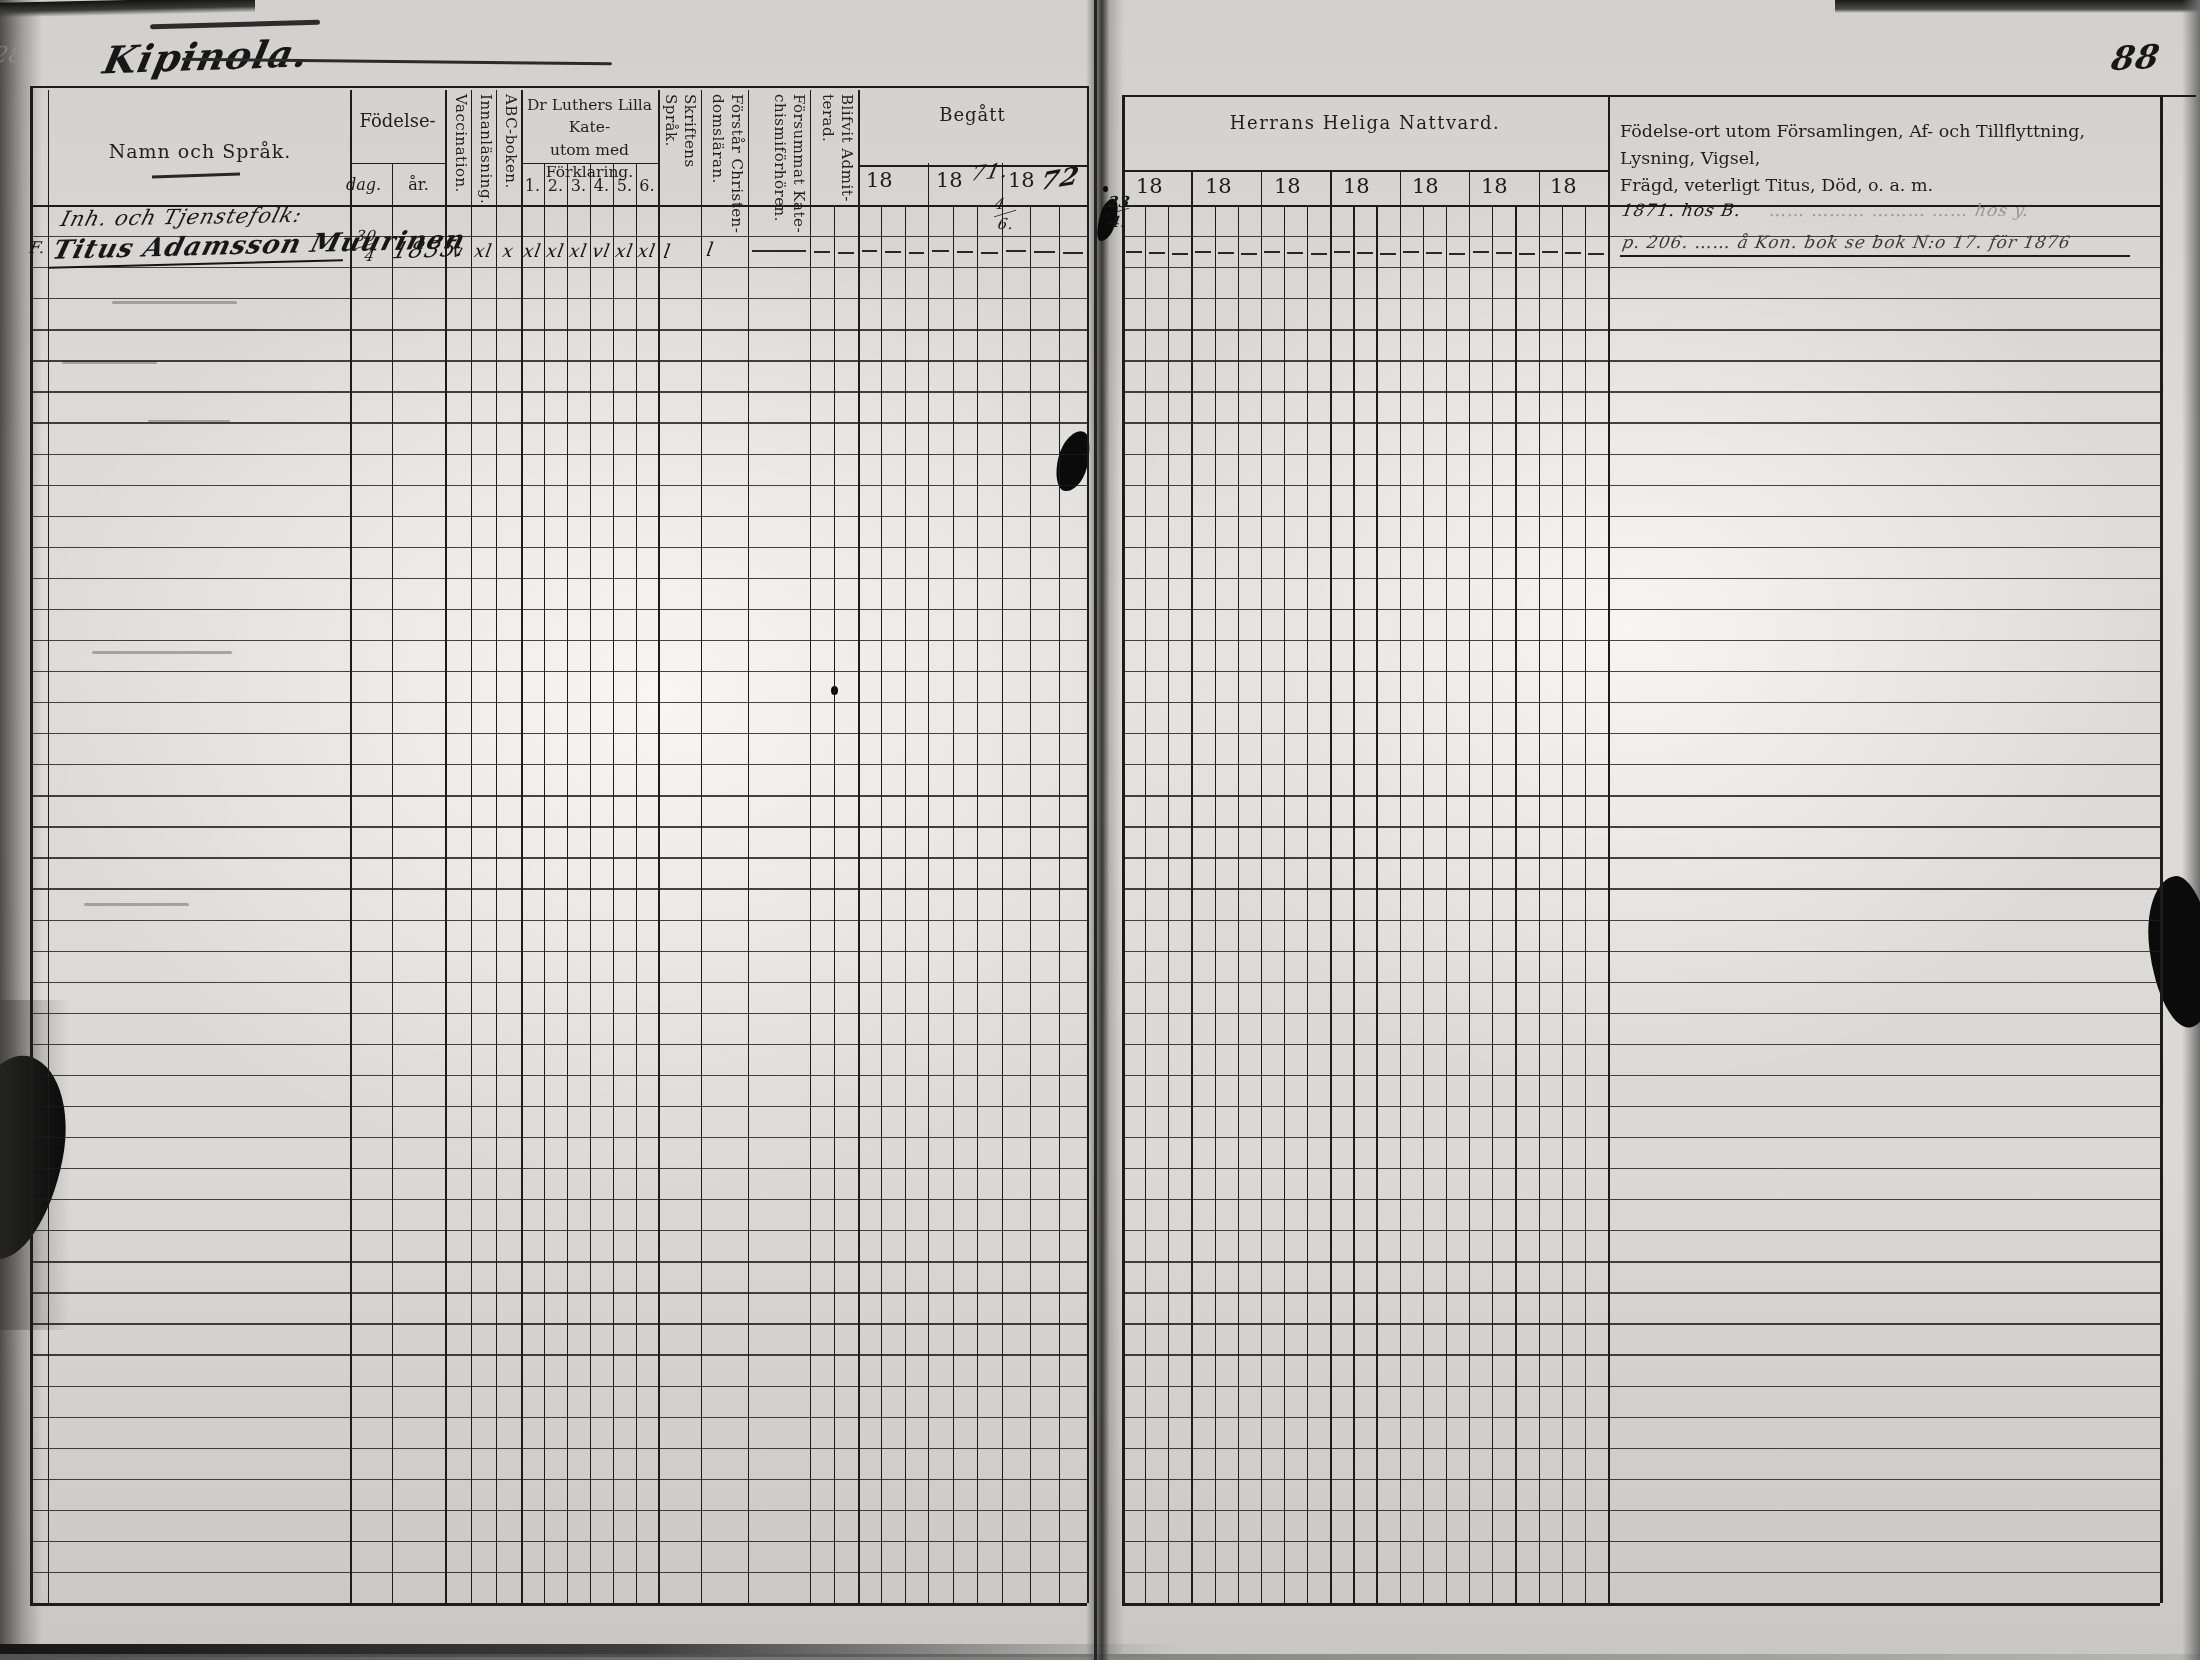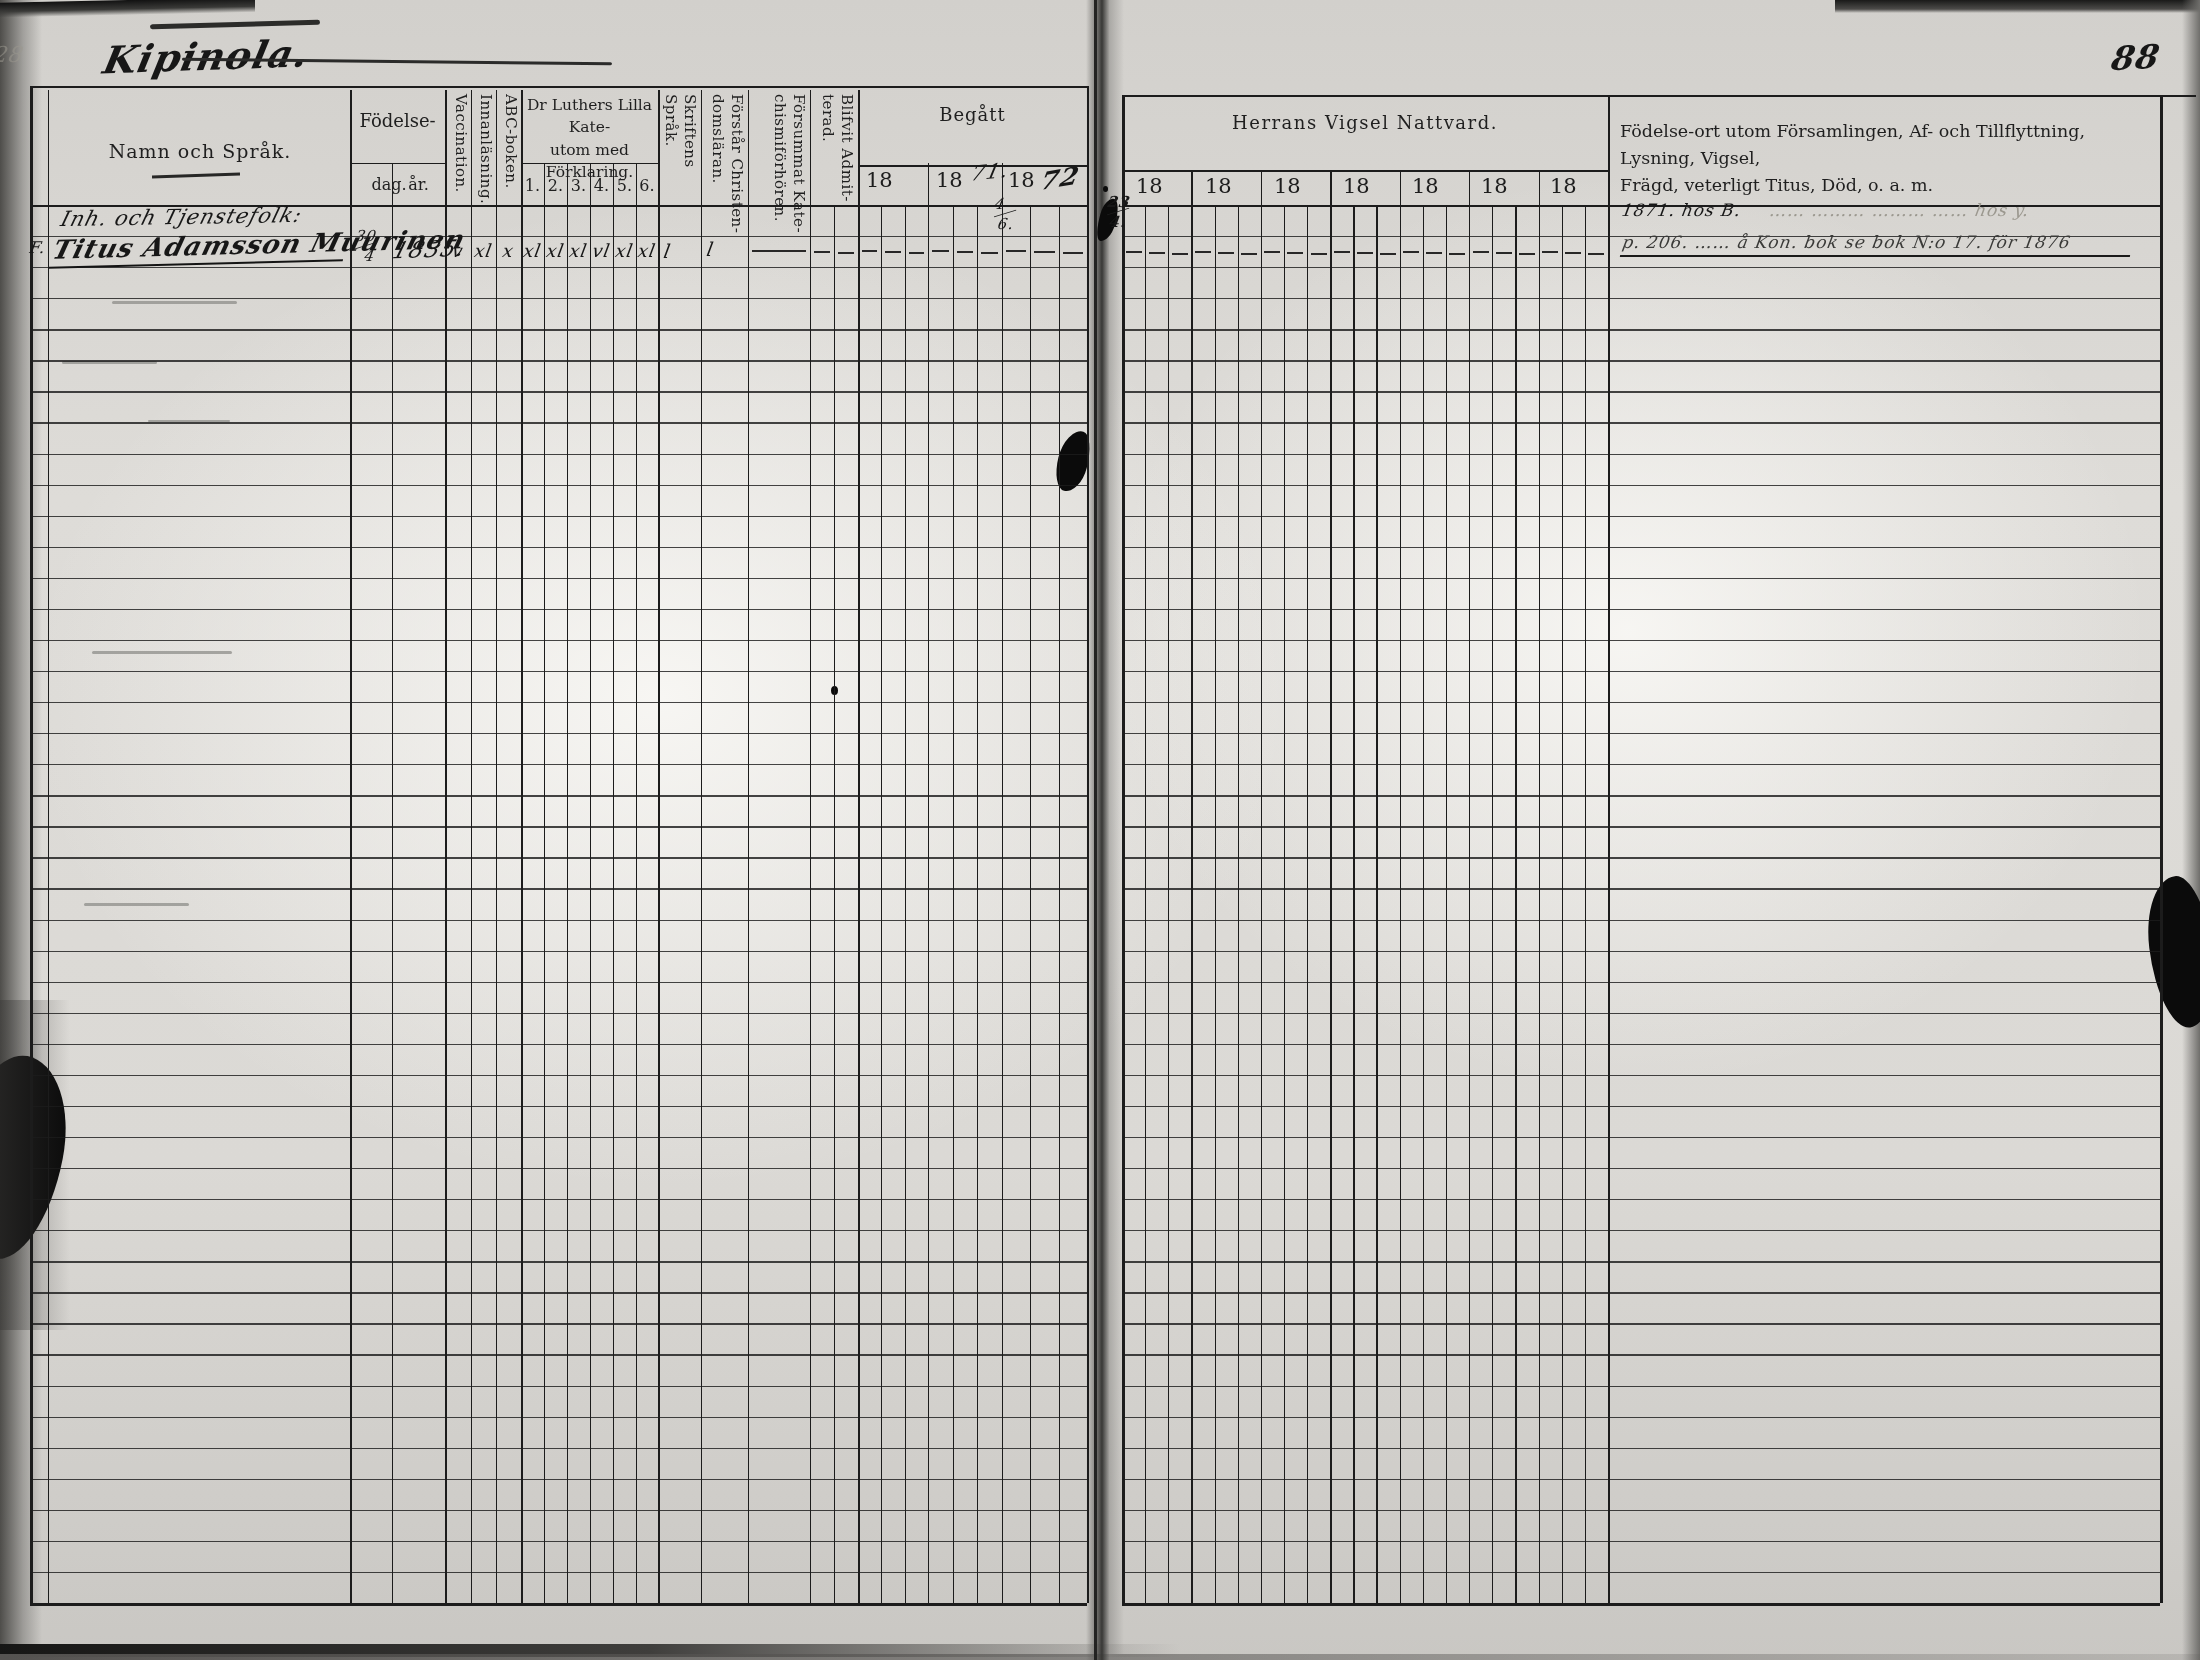--- a/index.html
+++ b/index.html
@@ -258,21 +258,21 @@
   <div class="hw" style="left:105px;top:34px;font-size:38px;transform:skewX(-14deg) rotate(-2deg);font-weight:bold;">Kipinola.</div>
   <div class="abs" style="left:182px;top:60px;width:430px;height:2.5px;background:#2b2b2a;transform:rotate(.6deg);border-radius:2px;"></div>
   <div class="hw" style="left:2112px;top:38px;font-size:33px;font-weight:bold;transform:skewX(-12deg) rotate(-3deg);">88</div>
   <div class="hw pencil" style="left:-6px;top:42px;font-size:22px;opacity:.55;">28</div>
 
   
   <div class="ptext" style="left:60px;top:140px;width:280px;text-align:center;font-size:19px;letter-spacing:1px;">Namn och Språk.</div>
   <div class="abs" style="left:152px;top:174px;width:88px;height:2.5px;background:#272726;transform:rotate(-2deg);"></div>
 
   <div class="ptext" style="left:350px;top:110px;width:95px;text-align:center;font-size:18px;">Födelse-</div>
-  <div class="ptext" style="left:368px;top:175px;width:42px;text-align:center;font-size:16px;">dag.</div>
+  <div class="ptext" style="left:346px;top:175px;width:42px;text-align:left;font-size:16px;font-style:italic;">dag.</div>
   <div class="ptext" style="left:392px;top:175px;width:53px;text-align:center;font-size:16px;">år.</div>
 
   <div class="vtext" style="left:448px;top:94px;width:22px;height:110px;">
       <span>Vaccination.</span>
     </div>
   <div class="vtext" style="left:473px;top:94px;width:22px;height:110px;">
       <span>Innanläsning.</span>
     </div>
   <div class="vtext" style="left:498px;top:94px;width:22px;height:110px;">
       <span>ABC-boken.</span>
@@ -306,21 +306,21 @@
   </div>
 
   <div class="ptext" style="left:858px;top:104px;width:229px;text-align:center;font-size:18px;letter-spacing:1px;">Begått</div>
   <div class="yr18" style="left:866px;top:168px;">18</div>
   <div class="yr18" style="left:936px;top:168px;">18</div>
   <div class="yr18" style="left:1008px;top:168px;">18</div>
   <div class="hw" style="left:972px;top:160px;font-size:21px;transform:skewX(-18deg) rotate(-6deg);">71.</div>
   <div class="hw" style="left:1042px;top:164px;font-size:25px;font-weight:bold;transform:skewX(-20deg) rotate(-10deg);">72</div>
 
   
-  <div class="ptext" style="left:1122px;top:112px;width:486px;text-align:center;font-size:18px;letter-spacing:1.5px;">Herrans Vigsel Nattvard.</div>
+  <div class="ptext" style="left:1122px;top:112px;width:486px;text-align:center;font-size:18px;letter-spacing:1.5px;">Herrans Heliga Nattvard.</div>
   <div class="yr18" style="left:1136px;top:174px;">18</div>
   <div class="yr18" style="left:1205px;top:174px;">18</div>
   <div class="yr18" style="left:1274px;top:174px;">18</div>
   <div class="yr18" style="left:1343px;top:174px;">18</div>
   <div class="yr18" style="left:1412px;top:174px;">18</div>
   <div class="yr18" style="left:1481px;top:174px;">18</div>
   <div class="yr18" style="left:1550px;top:174px;">18</div>
 
   <div class="ptext" style="left:1620px;top:118px;width:528px;text-align:left;font-size:17.5px;line-height:1.55;">
     <span>Födelse-ort utom Församlingen, Af- och Tillflyttning, Lysning, Vigsel,</span><br>

